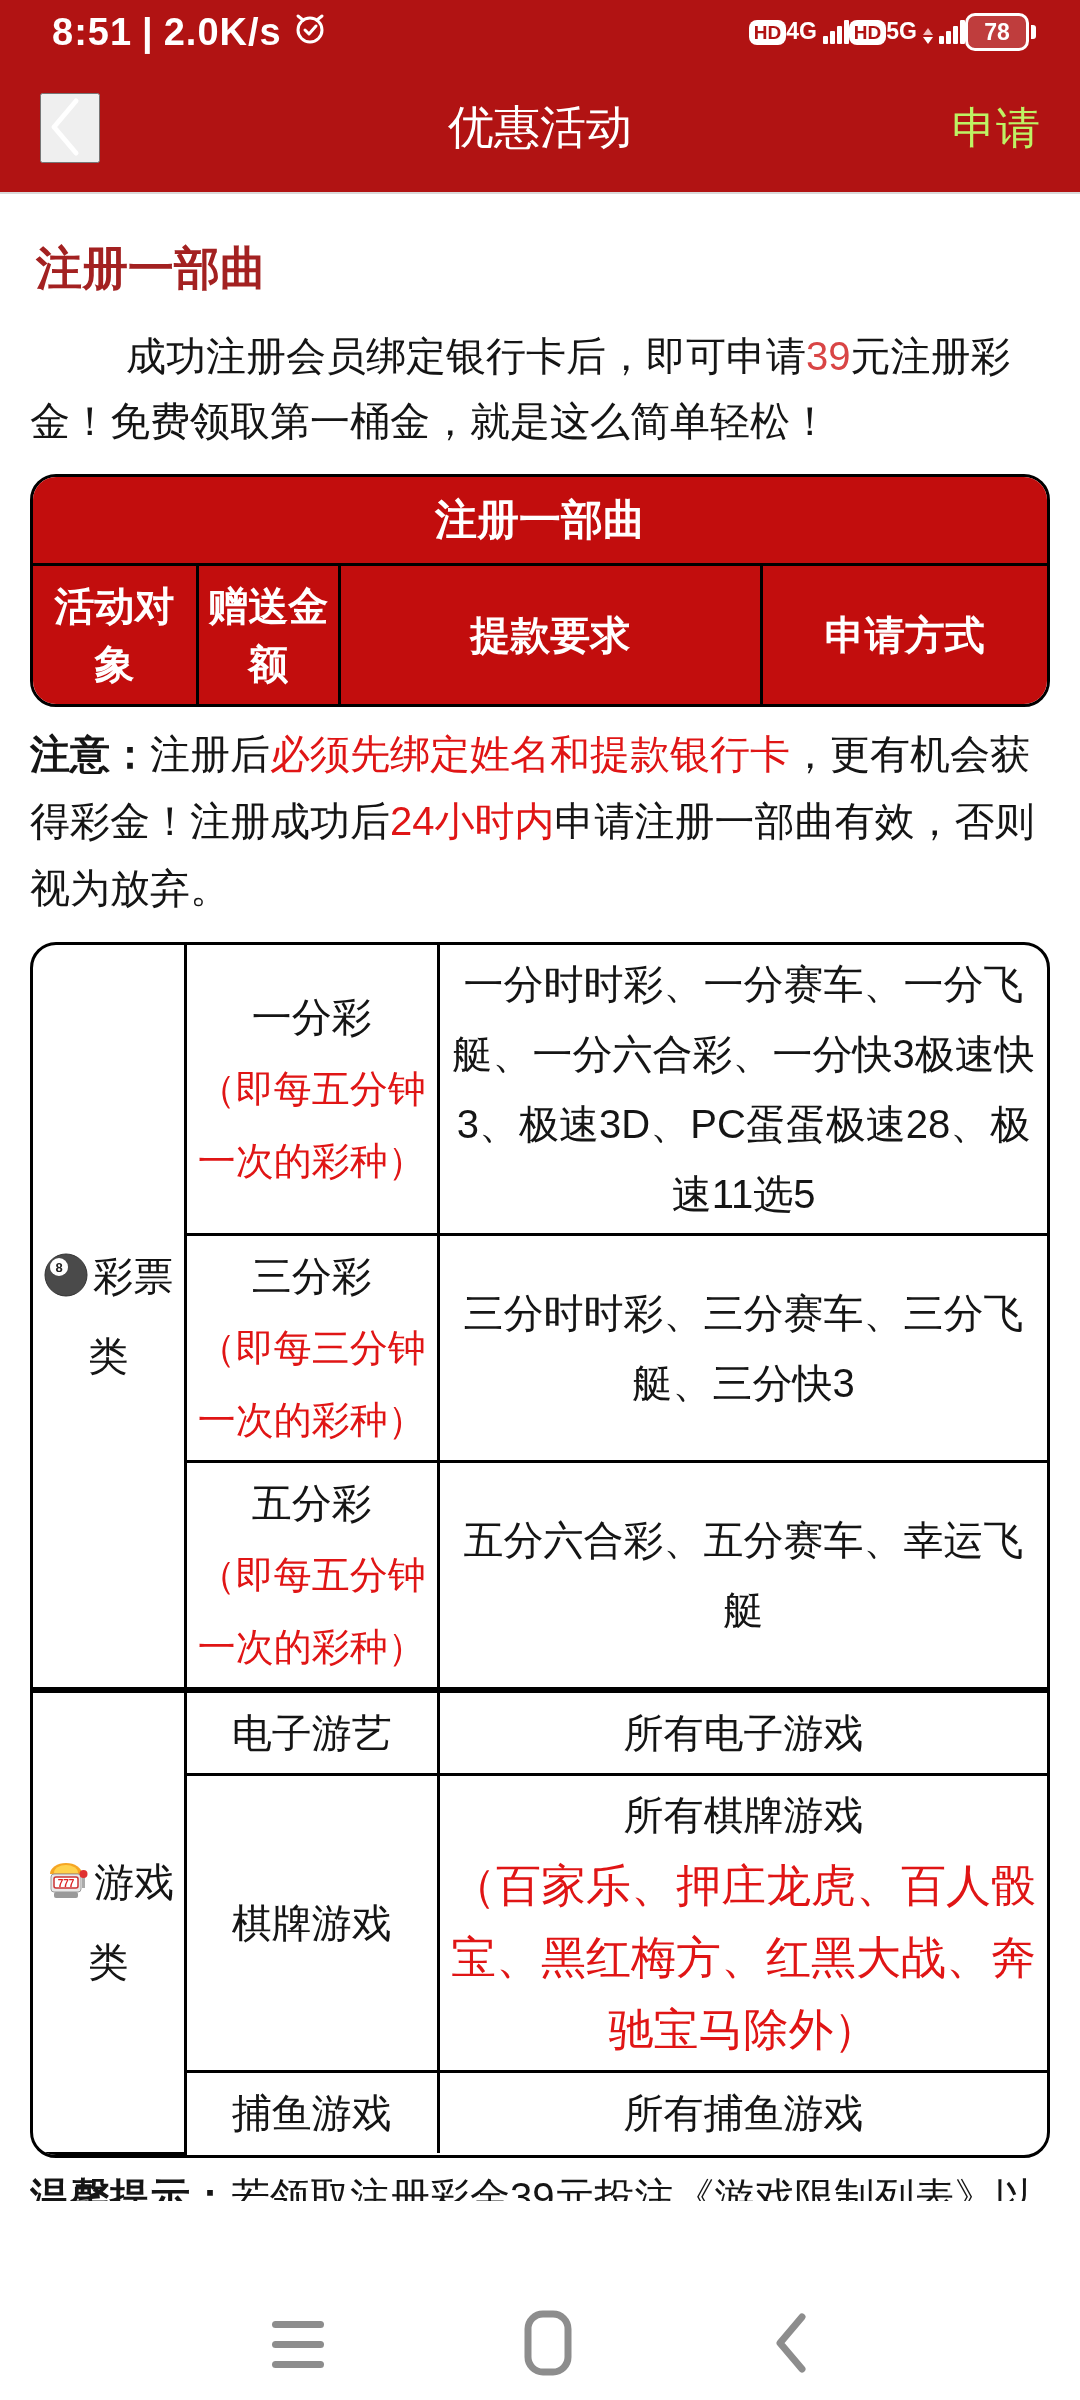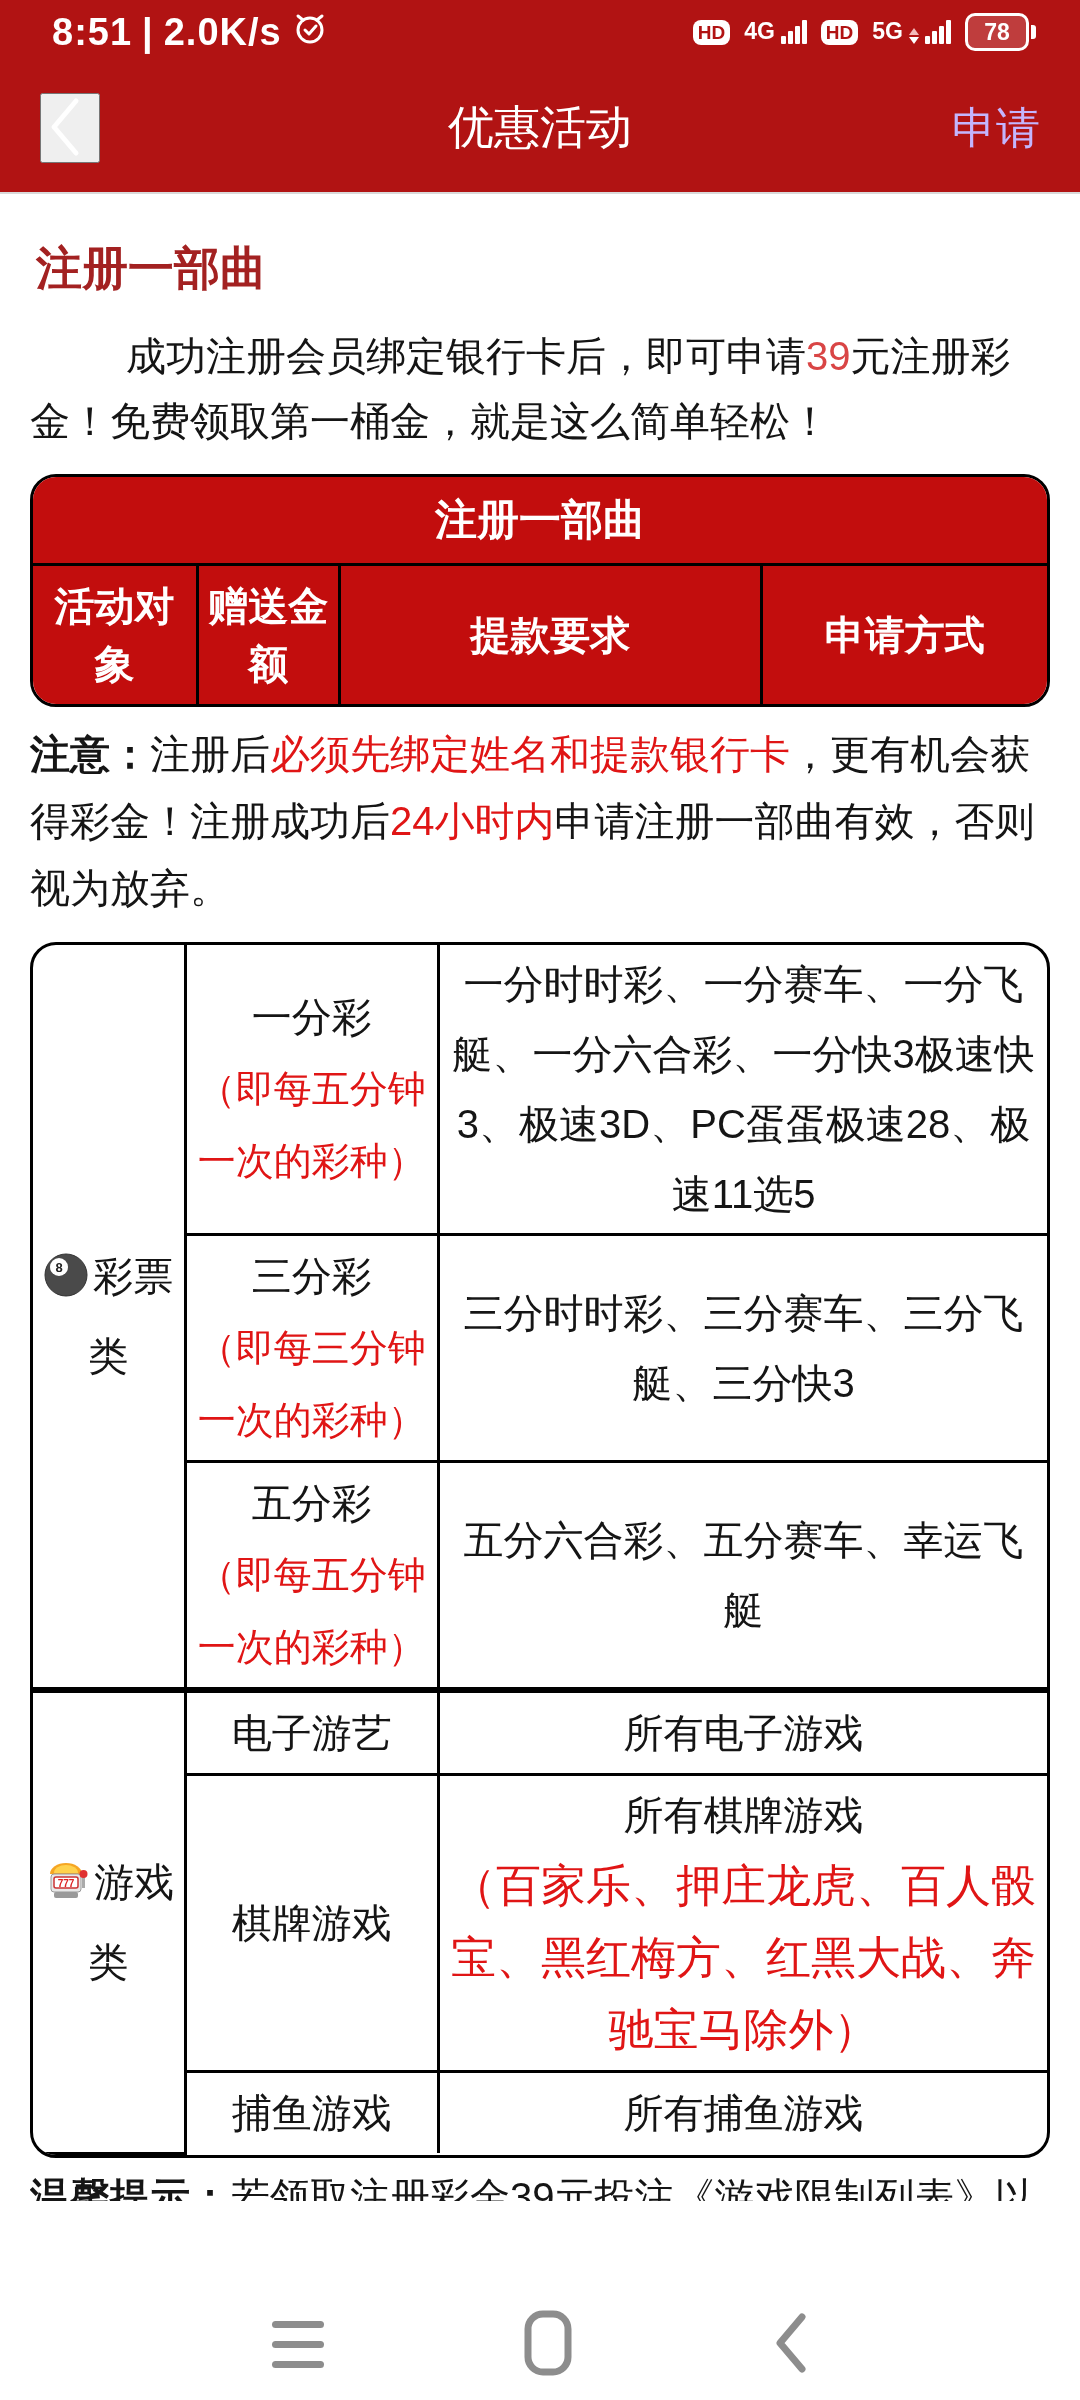--- a/index.html
+++ b/index.html
@@ -3,40 +3,40 @@
 <meta charset="utf-8">
 <style>
   html,body{margin:0;padding:0;background:#fff;}
   body{font-family:"Liberation Sans","DejaVu Sans",sans-serif;-webkit-font-smoothing:antialiased;}
   .screen{position:relative;width:1080px;height:2400px;background:#ffffff;overflow:hidden;}
 
   
   .redtop{background:#b11313;color:#fff;}
   .statusbar{height:64px;display:flex;align-items:center;justify-content:space-between;padding:0 44px 0 52px;box-sizing:border-box;}
   .sb-left{display:flex;align-items:center;gap:10px;font-size:38px;font-weight:bold;letter-spacing:1px;}
-  .sb-right{display:flex;align-items:center;gap:14px;}
+  .sb-right{display:flex;align-items:center;gap:0;}
   .hd-badge{background:#fff;color:#b11313;font-size:19px;font-weight:bold;border-radius:8px;padding:3px 5px;line-height:1;}
   .sig{display:flex;align-items:flex-end;gap:4px;}
   .sig .lbl{font-size:23px;font-weight:bold;align-self:flex-start;line-height:1;margin-right:2px;}
   .bars{display:flex;align-items:flex-end;gap:2px;}
   .bars i{display:block;width:5px;background:#fff;border-radius:1px;}
   .b1{height:8px;}.b2{height:13px;}.b3{height:18px;}.b4{height:24px;}
   .arrows{display:flex;flex-direction:column;gap:2px;margin-right:2px;align-self:flex-end;}
   .arrows b{width:0;height:0;border-left:5px solid transparent;border-right:5px solid transparent;display:block;}
   .arr-up{border-bottom:7px solid #f3baba;}
   .arr-dn{border-top:7px solid #ffffff;}
   .battery{display:flex;align-items:center;}
   .batt-body{border:3px solid #fff;border-radius:10px;min-width:58px;height:32px;display:flex;align-items:center;justify-content:center;font-size:23px;font-weight:bold;background:rgba(255,255,255,.18);}
   .batt-nub{width:5px;height:14px;background:#fff;border-radius:0 3px 3px 0;margin-left:2px;}
   .alarm-svg{display:block;}
 
   .appbar{height:128px;display:flex;align-items:center;justify-content:space-between;padding:0 36px 0 40px;box-sizing:border-box;box-shadow:0 2px 0 #d9d9d9;}
   .appbar .title{position:absolute;left:0;right:0;text-align:center;font-size:46px;font-weight:normal;color:#fff;pointer-events:none;}
   .back-btn{width:60px;height:70px;display:flex;align-items:center;}
-  .apply-btn{font-size:44px;color:#c4b5fd;background:none;border:none;padding:8px 4px;font-family:Liberation Sans, sans-serif;margin-left:16px;}
+  .apply-btn{font-size:44px;color:#bef264;background:none;border:none;padding:8px 4px;font-family:Liberation Sans, sans-serif;margin-left:16px;}
 
   
   .content{padding:30px 30px 0 30px;color:#151515;font-size:40px;}
   h1.promo{font-size:46px;font-weight:bold;color:#a32121;margin:16px 0 0 6px;}
   .intro{margin:24px 0 0 0;line-height:65px;text-indent:2.4em;}
   .red-soft{color:#d94545;}
   .red{color:#e01515;}
   .notice{margin:14px 0 0 0;line-height:67px;}
   .notice .lab{font-weight:bold;}
 

